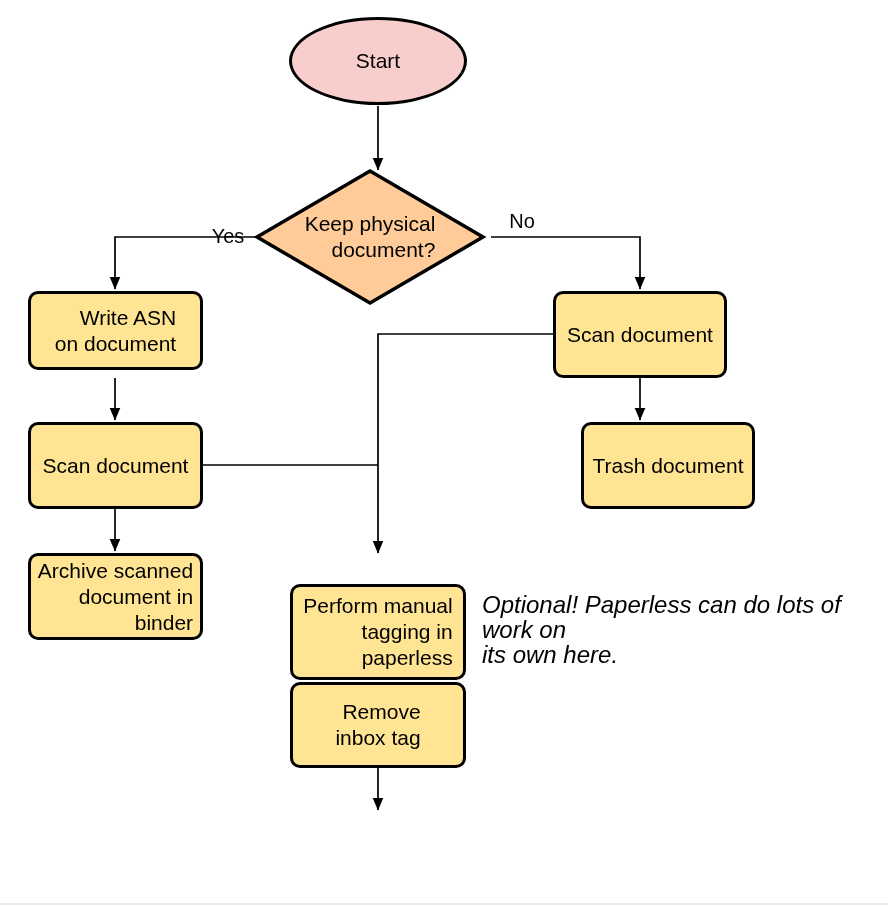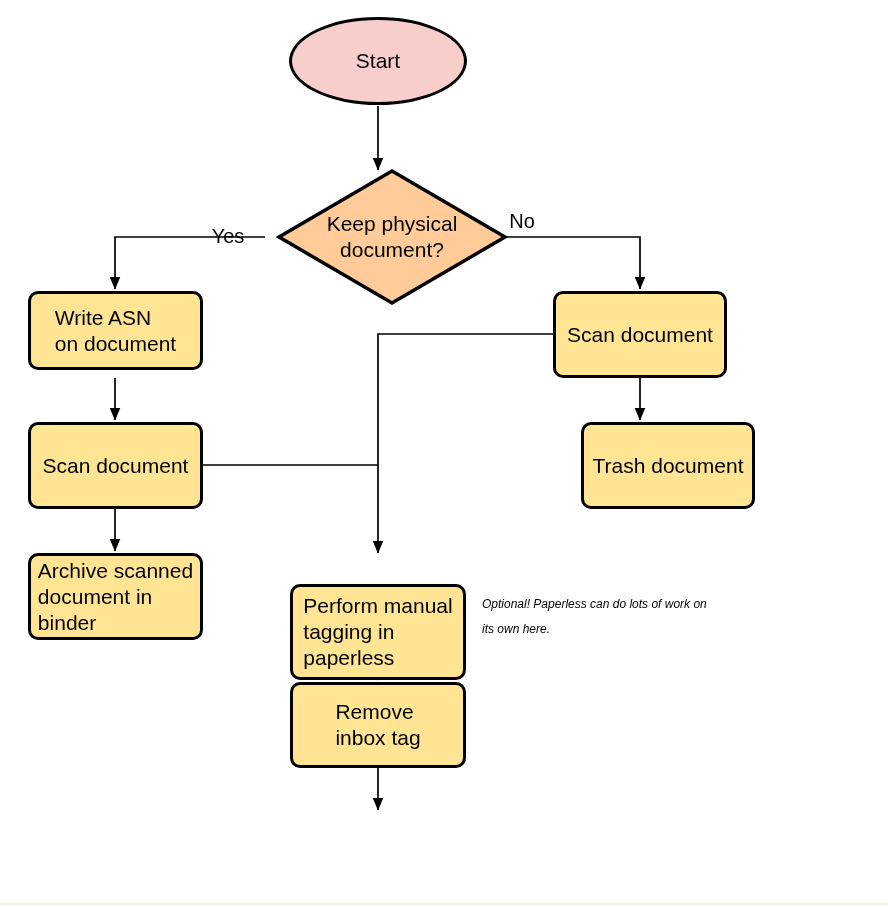--- a/index.html
+++ b/index.html
@@ -26,21 +26,21 @@
     stroke: var(--stroke, #000000);
     stroke-width: 1.7px;
   }
   .node {
     position: absolute;
     z-index: 2;
     display: flex;
     align-items: center;
     justify-content: center;
     box-sizing: border-box;
-    text-align: left;
+    text-align: right;
     color: #000000;
     font-size: 21px;
     line-height: 26px;
   }
   .node-label {
     white-space: pre-line;
     pointer-events: none;
   }
   .process {
     background: var(--process-fill, #FFE593);
@@ -81,21 +81,21 @@
     position: absolute;
     z-index: 3;
     font-size: 20px;
     line-height: 24px;
     color: #000000;
     text-align: center;
   }
   .note {
     position: absolute;
     z-index: 3;
-    font-size: 12px;
+    font-size: 24px;
     line-height: 25px;
     font-style: italic;
     color: #000000;
     white-space: pre-line;
   }
   .page-edge {
     position: absolute;
     left: 0;
     top: 903px;
     width: 888px;
@@ -126,21 +126,21 @@
     <path class="edge" d="M553,334 L378,334 L378,553" marker-end="url(#arrow)"></path>
     <path class="edge" d="M203,465 L378,465"></path>
     <path class="edge" d="M378,642 L378,680" marker-end="url(#arrow)"></path>
     <path class="edge" d="M378,768 L378,810" marker-end="url(#arrow)"></path>
   </svg>
 
   <div class="node terminal" style="left:289px; top:17px; width:178px; height:88px;">
     <span class="node-label">Start</span>
   </div>
 
-  <div class="decision-wrap" style="left:275px; top:167px; width:234px; height:140px;">
+  <div class="decision-wrap" style="left:253px; top:167px; width:234px; height:140px;text-align:right;">
     <svg viewBox="0 0 234 140" xmlns="http://www.w3.org/2000/svg">
       <polygon class="decision-poly" points="117,4 230,70 117,136 4,70"></polygon>
     </svg>
     <span class="node-label">Keep physical
 document?</span>
   </div>
 
   <div class="edge-label" style="left:205px; top:224px; width:46px;">Yes</div>
   <div class="edge-label" style="left:502px; top:209px; width:40px;">No</div>
 

